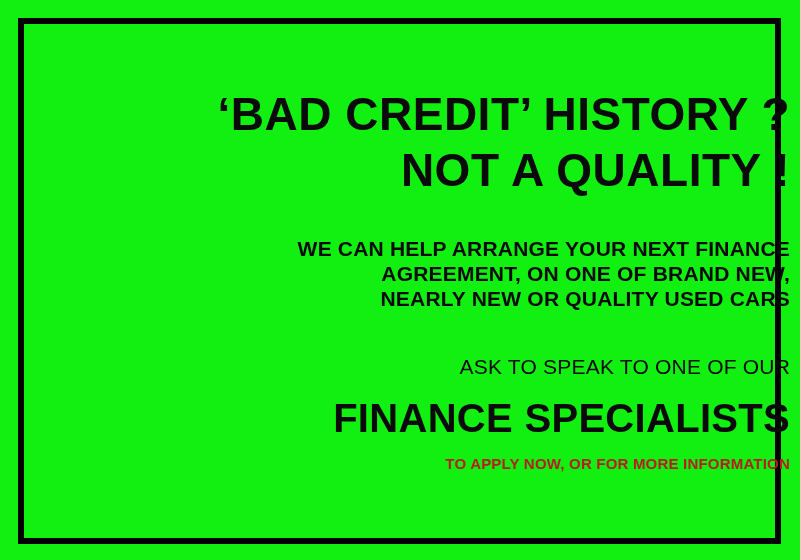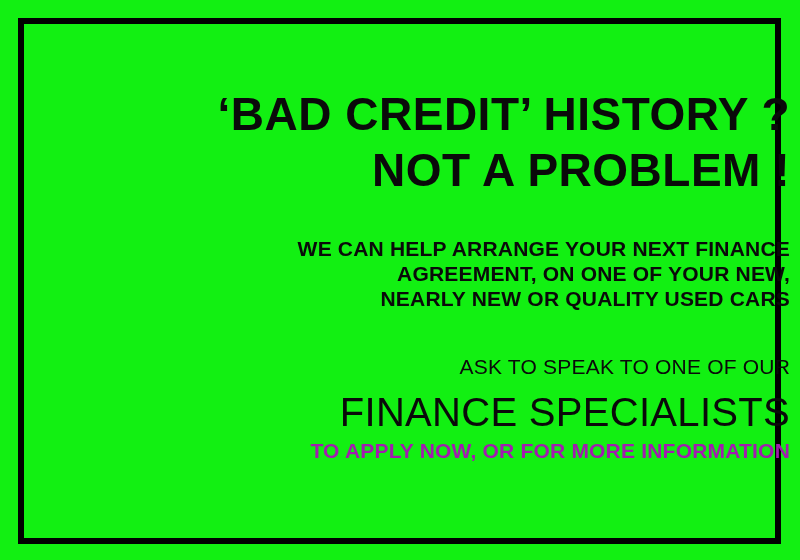--- a/index.html
+++ b/index.html
@@ -93,57 +93,57 @@
     font-weight: normal;
     font-size: 21px;
     line-height: 26px;
     letter-spacing: 0.2px;
     color: #0a0a0a;
     white-space: nowrap;
   }
 
   .cta-big {
     font-family: "Liberation Sans", sans-serif;
-    font-weight: normal;
+    font-weight: bold;
     font-size: 40px;
     line-height: 52px;
     letter-spacing: 0.3px;
     color: #0a0a0a;
     white-space: nowrap;
-    margin-top: 6px;
+    margin-top: 12px;
   }
 
   .cta-footer {
     font-family: "Liberation Sans", sans-serif;
     font-weight: bold;
-    font-size: 21px;
+    font-size: 15px;
     line-height: 26px;
     letter-spacing: 0.2px;
-    color: #a21caf;
+    color: #b91c1c;
     white-space: nowrap;
-    margin-top: 0;
+    margin-top: 7px;
   }
 </style>
 </head>
 <body>
 
 <div id="poster">
 
   <div id="frame"></div>
 
   <div id="content">
 
     <div class="headline-block">
       <div class="headline">‘BAD CREDIT’ HISTORY ?</div>
-      <div class="headline">NOT A PROBLEM !</div>
+      <div class="headline">NOT A QUALITY !</div>
     </div>
 
     <div class="body-block">
       <div class="body-line">WE CAN HELP ARRANGE YOUR NEXT FINANCE</div>
-      <div class="body-line">AGREEMENT, ON ONE OF YOUR NEW,</div>
+      <div class="body-line">AGREEMENT, ON ONE OF BRAND NEW,</div>
       <div class="body-line">NEARLY NEW OR QUALITY USED CARS</div>
     </div>
 
     <div class="cta-block">
       <div class="cta-small">ASK TO SPEAK TO ONE OF OUR</div>
       <div class="cta-big">FINANCE SPECIALISTS</div>
       <div class="cta-footer">TO APPLY NOW, OR FOR MORE INFORMATION</div>
     </div>
 
   </div>

